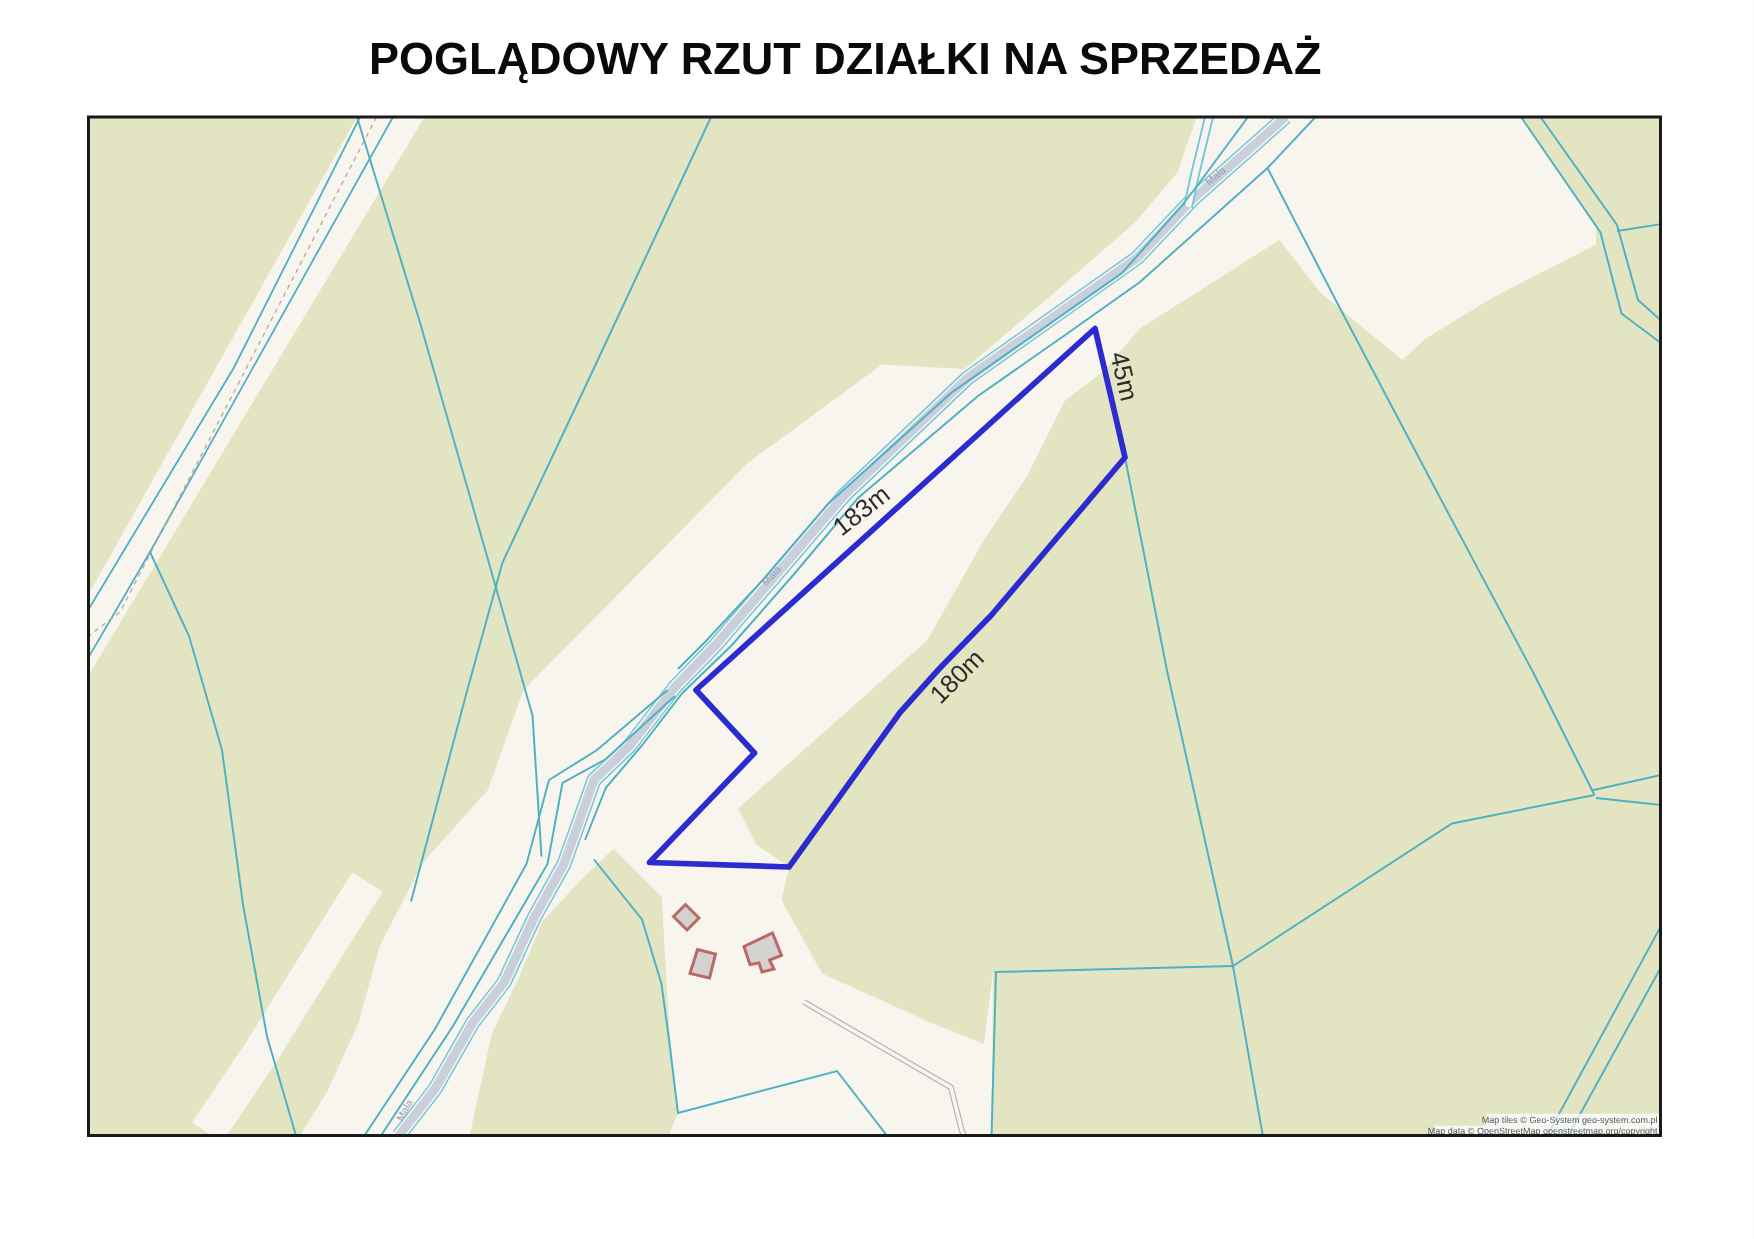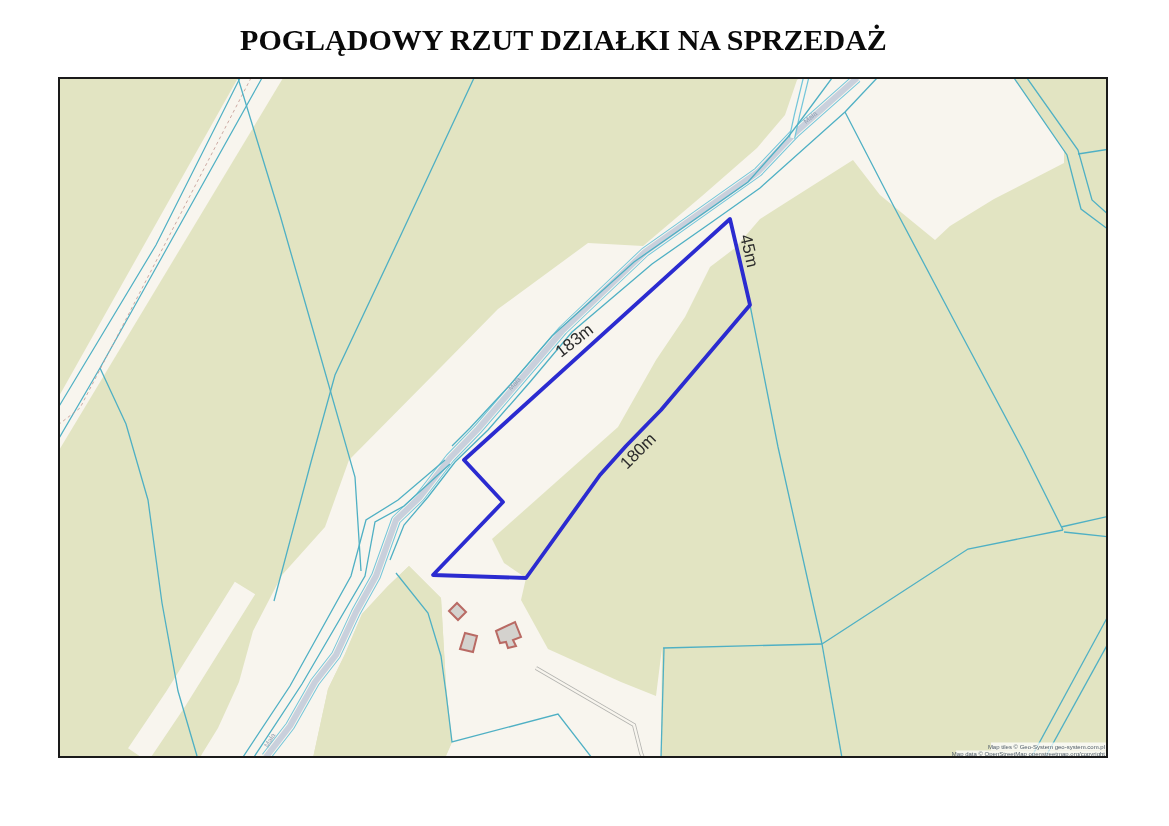--- a/index.html
+++ b/index.html
@@ -1,17 +1,17 @@
 <!DOCTYPE html>
 <html><head>
 <meta charset="utf-8">
 <style>
 html,body{margin:0;padding:0;background:#ffffff;width:1169px;height:826px;overflow:hidden;}
 #title{position:absolute;left:0;top:23px;width:1127px;text-align:center;
- font-family:Liberation Serif, serif;font-weight:bold;font-size:30px;
+ font-family:Liberation Sans, sans-serif;font-weight:bold;font-size:30px;
  letter-spacing:0px;color:#0a0a0a;white-space:nowrap;}
 #map{position:absolute;left:0;top:0;}
 .lbl{font-family:"Liberation Sans",sans-serif;font-size:17px;fill:#2b2b2b;}
 .rd{font-family:"Liberation Sans",sans-serif;font-size:7px;fill:#93a1b3;}
 .attr{font-family:"Liberation Sans",sans-serif;font-size:6px;fill:#4d5a66;}
 </style>
 </head>
 <body>
 
 <div id="title">POGLĄDOWY RZUT DZIAŁKI NA SPRZEDAŻ</div>

